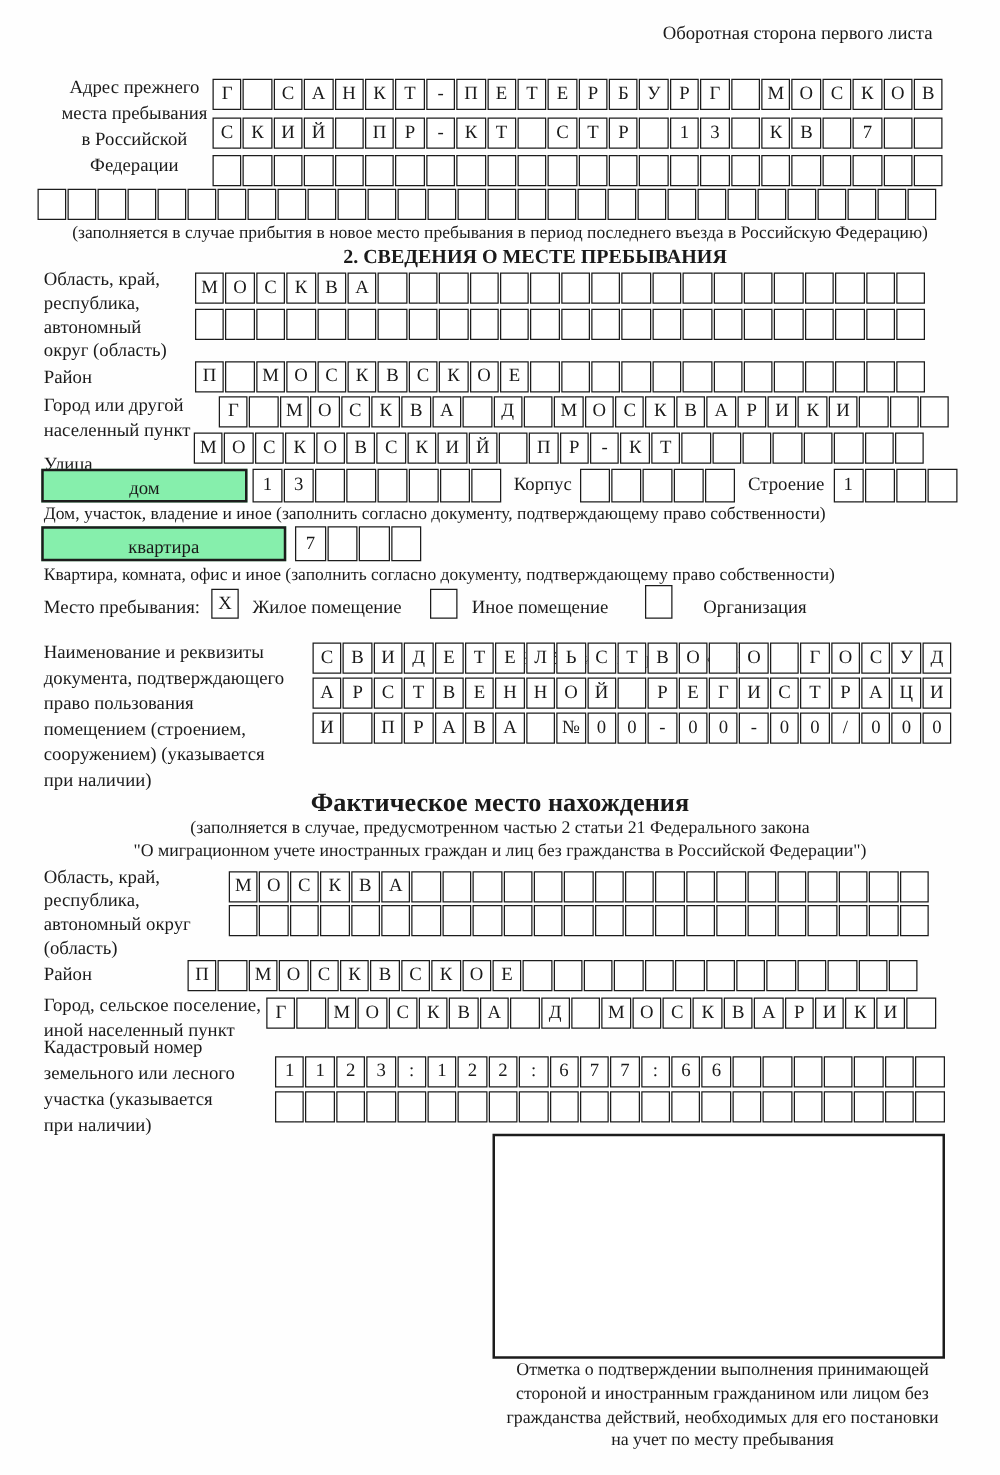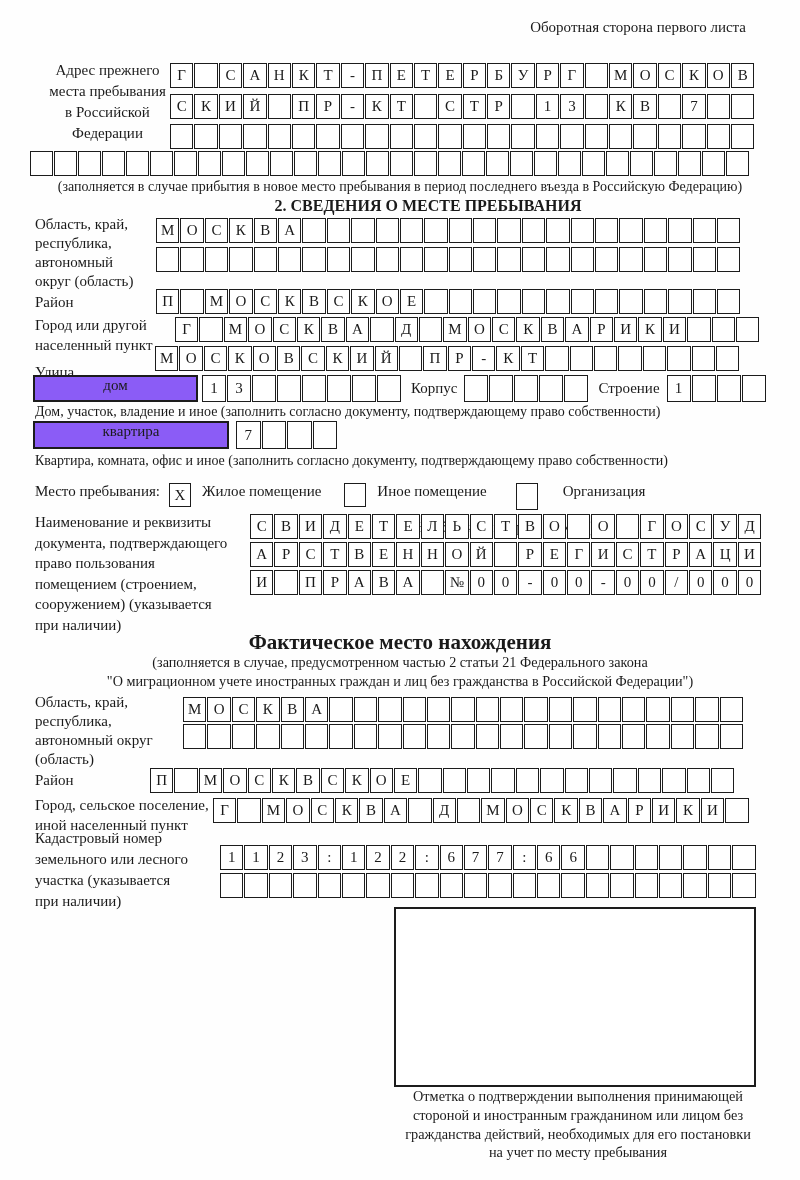--- a/index.html
+++ b/index.html
@@ -20,25 +20,25 @@
     font-size:15px; background:#fff; flex:none;
   }
   .sm .cell { width:23px; }
   .tall .cell { height:27px; width:24px; }
   .tall28 .cell { height:28px; width:24.5px; }
   .note { position:absolute; font-size:14px; }
   .center { left:0; width:100%; text-align:center; }
   .sec-title { position:absolute; font-size:16px; font-weight:bold; left:0; width:100%; text-align:center; }
   .hrow { position:absolute; display:flex; align-items:flex-start; }
   .widebox {
-    box-sizing:border-box; height:27px; border:2px solid #1c1c1c; background:#8b5cf6;
-    display:flex; align-items:flex-start; justify-content:center; font-size:15px; flex:none;
+    box-sizing:border-box; height:27px; border:2px solid #1c1c1c; background:#86efac;
+    display:flex; align-items:flex-end; justify-content:center; font-size:15px; flex:none;
   }
   .inline-lbl { font-size:15px; line-height:27px; margin:0 7px 0 9px; white-space:nowrap; }
-  .stayrow { position:absolute; display:flex; align-items:flex-start; font-size:15px;margin-top:15px; }
+  .stayrow { position:absolute; display:flex; align-items:flex-end; font-size:15px; }
   .stayrow .txt { margin-right:9px; white-space:nowrap; }
   .chk {
     box-sizing:border-box; width:22px; height:24px; border:1.5px solid #1c1c1c; background:#fff;
     display:flex; align-items:center; justify-content:center; font-size:15px; flex:none; margin-right:11px;
   }
   .chk.t28 { height:27px; }
   .gap14 { margin-left:14px; }
   .gap20 { margin-left:20px; }
   .stamp-box { position:absolute; left:394px; top:907px; width:358px; height:176px;
     border:2px solid #1c1c1c; background:#fff; }

